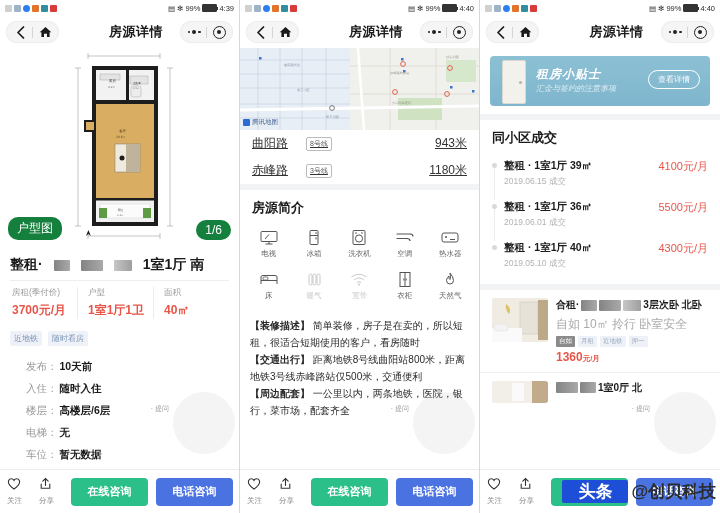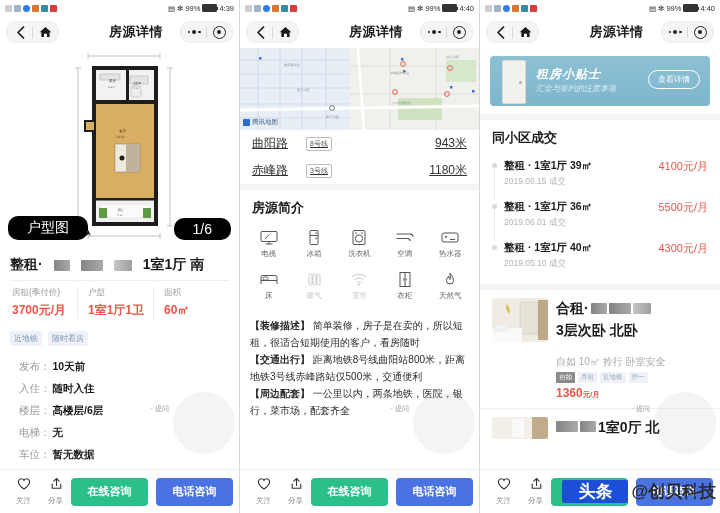--- a/index.html
+++ b/index.html
@@ -35,22 +35,22 @@
   .dots{display:flex;gap:2px;align-items:center;}
   .dot{width:2.5px;height:2.5px;border-radius:50%;background:#222;}
   .dot.big{width:4px;height:4px;}
   .circ{width:11px;height:11px;border:1.6px solid #222;border-radius:50%;
         display:flex;align-items:center;justify-content:center;}
   .circ i{width:4px;height:4px;border-radius:50%;background:#222;display:block;}
 
   
   .fp-wrap{position:relative;height:200px;background:#fff;}
   .fp-svg{display:block;margin:0 auto;}
-  .fp-chip{position:absolute;bottom:8px;left:8px;background:#000000;color:#fff;font-size:14px;
-           border-radius:10px;padding:3px 19px;}
+  .fp-chip{position:absolute;bottom:8px;left:8px;background:#15803d;color:#fff;font-size:12px;
+           border-radius:10px;padding:3px 9px;}
   .fp-chip.right{left:auto;right:8px;}
 
   .section{padding:8px 10px;box-sizing:border-box;}
   .divider{height:6px;background:#f2f3f5;}
   .hr{height:1px;background:#eee;margin:6px 0;}
 
   .title-line{font-size:14px;font-weight:bold;color:#1a1a1a;display:flex;align-items:center;
               gap:11px;white-space:nowrap;overflow:hidden;}
   .blur{display:inline-block;height:11px;border-radius:1px;
         background:linear-gradient(90deg,#6e6e6e,#9a9a9a);opacity:.85;}
@@ -59,29 +59,29 @@
   .kv-row{display:flex;margin-top:2px;}
   .kv{flex:1;position:relative;padding-left:2px;}
   .kv+.kv{border-left:1px solid #ececec;padding-left:10px;}
   .kv .k{font-size:8.5px;color:#9a9a9a;margin-bottom:3px;}
   .kv .v{font-size:12px;color:#e8564a;font-weight:bold;}
 
   .tags{display:flex;gap:6px;padding:4px 10px 8px;}
   .tag{font-size:8px;color:#7c93b5;background:#eef2f8;border-radius:2px;padding:2px 4px;}
 
   .info-grid{display:flex;flex-wrap:wrap;padding:2px 10px 6px;}
-  .info-item{width:50%;display:flex;font-size:10.5px;margin:4px 9px;align-items:flex-start;}
+  .info-item{width:50%;display:flex;font-size:10.5px;margin:4px 16px;align-items:flex-start;}
   .info-item .ik{color:#9a9a9a;}
   .info-item .iv{color:#1a1a1a;font-weight:bold;margin-left:2px;}
 
   
   .bottombar{position:absolute;left:0;bottom:0;width:240px;height:44px;background:#fff;
              border-top:1px solid #ededed;display:flex;align-items:center;padding:0 7px;
              box-sizing:border-box;gap:8px;}
-  .bb-ico{display:flex;flex-direction:column;align-items:flex-end;gap:6px;width:24px;}
+  .bb-ico{display:flex;flex-direction:column;align-items:flex-start;gap:6px;width:24px;}
   .bb-ico .lbl{font-size:7.5px;color:#888;}
   .btn{flex:1;height:28px;border-radius:4px;display:flex;align-items:center;justify-content:center;
        color:#fff;font-size:11px;font-weight:bold;}
   .btn.green{background:#2bbf8a;}
   .btn.blue{background:#4a72e0;}
 
   
   .map{height:82px;position:relative;overflow:hidden;background:#eaf0e6;}
   .map-attr{position:absolute;left:3px;bottom:3px;font-size:6.5px;color:#3a5a8c;
             display:flex;gap:2px;align-items:center;}
@@ -125,23 +125,23 @@
   .deal:last-child:after{display:none;}
   .deal .dtxt .d1{font-size:10.5px;color:#1a1a1a;font-weight:bold;}
   .deal .dtxt .d2{font-size:8.5px;color:#b3b3b3;margin-top:3px;}
   .deal .dprice{margin-left:auto;font-size:11px;color:#e8564a;}
 
   
   .rec{display:flex;gap:8px;padding:8px 12px;border-bottom:1px solid #f0f0f0;}
   .rec-img{width:56px;height:44px;border-radius:3px;flex:none;overflow:hidden;position:relative;
            background:linear-gradient(160deg,#efece4,#d9d4c8);}
   .rec-info{flex:1;min-width:0;}
-  .rec-t{font-size:14px;font-weight:bold;color:#1a1a1a;line-height:1.45;
+  .rec-t{font-size:10px;font-weight:bold;color:#1a1a1a;line-height:1.45;
          display:flex;flex-wrap:wrap;align-items:center;gap:2px;}
-  .rec-sub{font-size:10px;color:#aaa;margin-top:14px;filter:blur(.4px);}
+  .rec-sub{font-size:12px;color:#aaa;margin-top:3px;filter:blur(.4px);}
   .rec-tags{display:flex;gap:3px;margin-top:3px;align-items:center;}
   .rec-tag{font-size:6.5px;color:#fff;background:#8a8a8a;padding:1px 3px;border-radius:1px;}
   .rec-tag.plain{color:#9aa8bd;background:#eef2f8;}
   .rec-price{font-size:12px;color:#e8564a;font-weight:bold;margin-top:3px;}
   .rec-price small{font-size:7.5px;}
 
   .watermark{position:absolute;right:4px;bottom:10px;font-size:17px;font-weight:bold;color:#2b2b2b;
              display:flex;align-items:center;gap:3px;z-index:20;white-space:nowrap;}
   .wm-box{background:#1d4ed8;color:#fff;padding:0 16px;border-radius:2px;}
 
@@ -270,21 +270,21 @@
         <div class="kv">
           <div class="k">房租(季付价)</div>
           <div class="v">3700元/月</div>
         </div>
         <div class="kv">
           <div class="k">户型</div>
           <div class="v">1室1厅1卫</div>
         </div>
         <div class="kv">
           <div class="k">面积</div>
-          <div class="v">60㎡</div>
+          <div class="v">40㎡</div>
         </div>
       </div>
     </div>
 
     <div class="tags">
       <span class="tag">近地铁</span>
       <span class="tag">随时看房</span>
     </div>
 
     <div class="info-grid">

